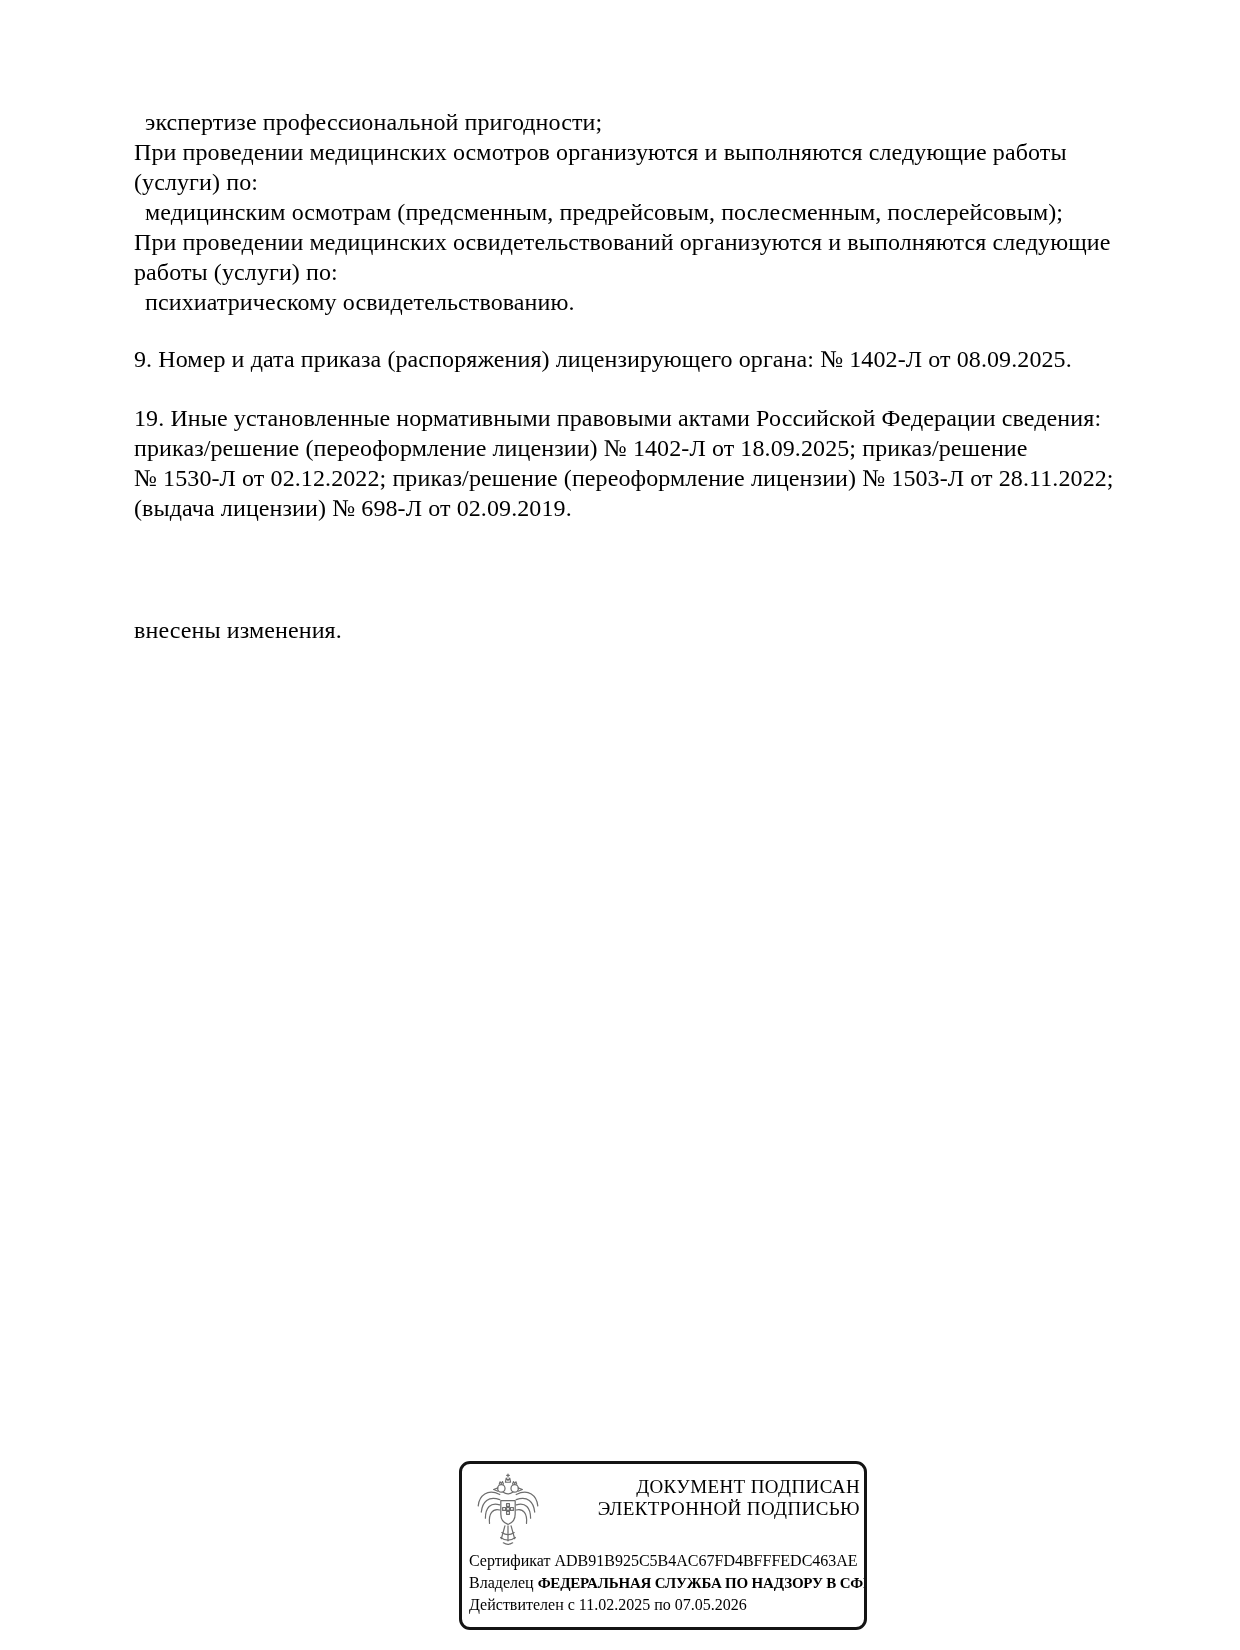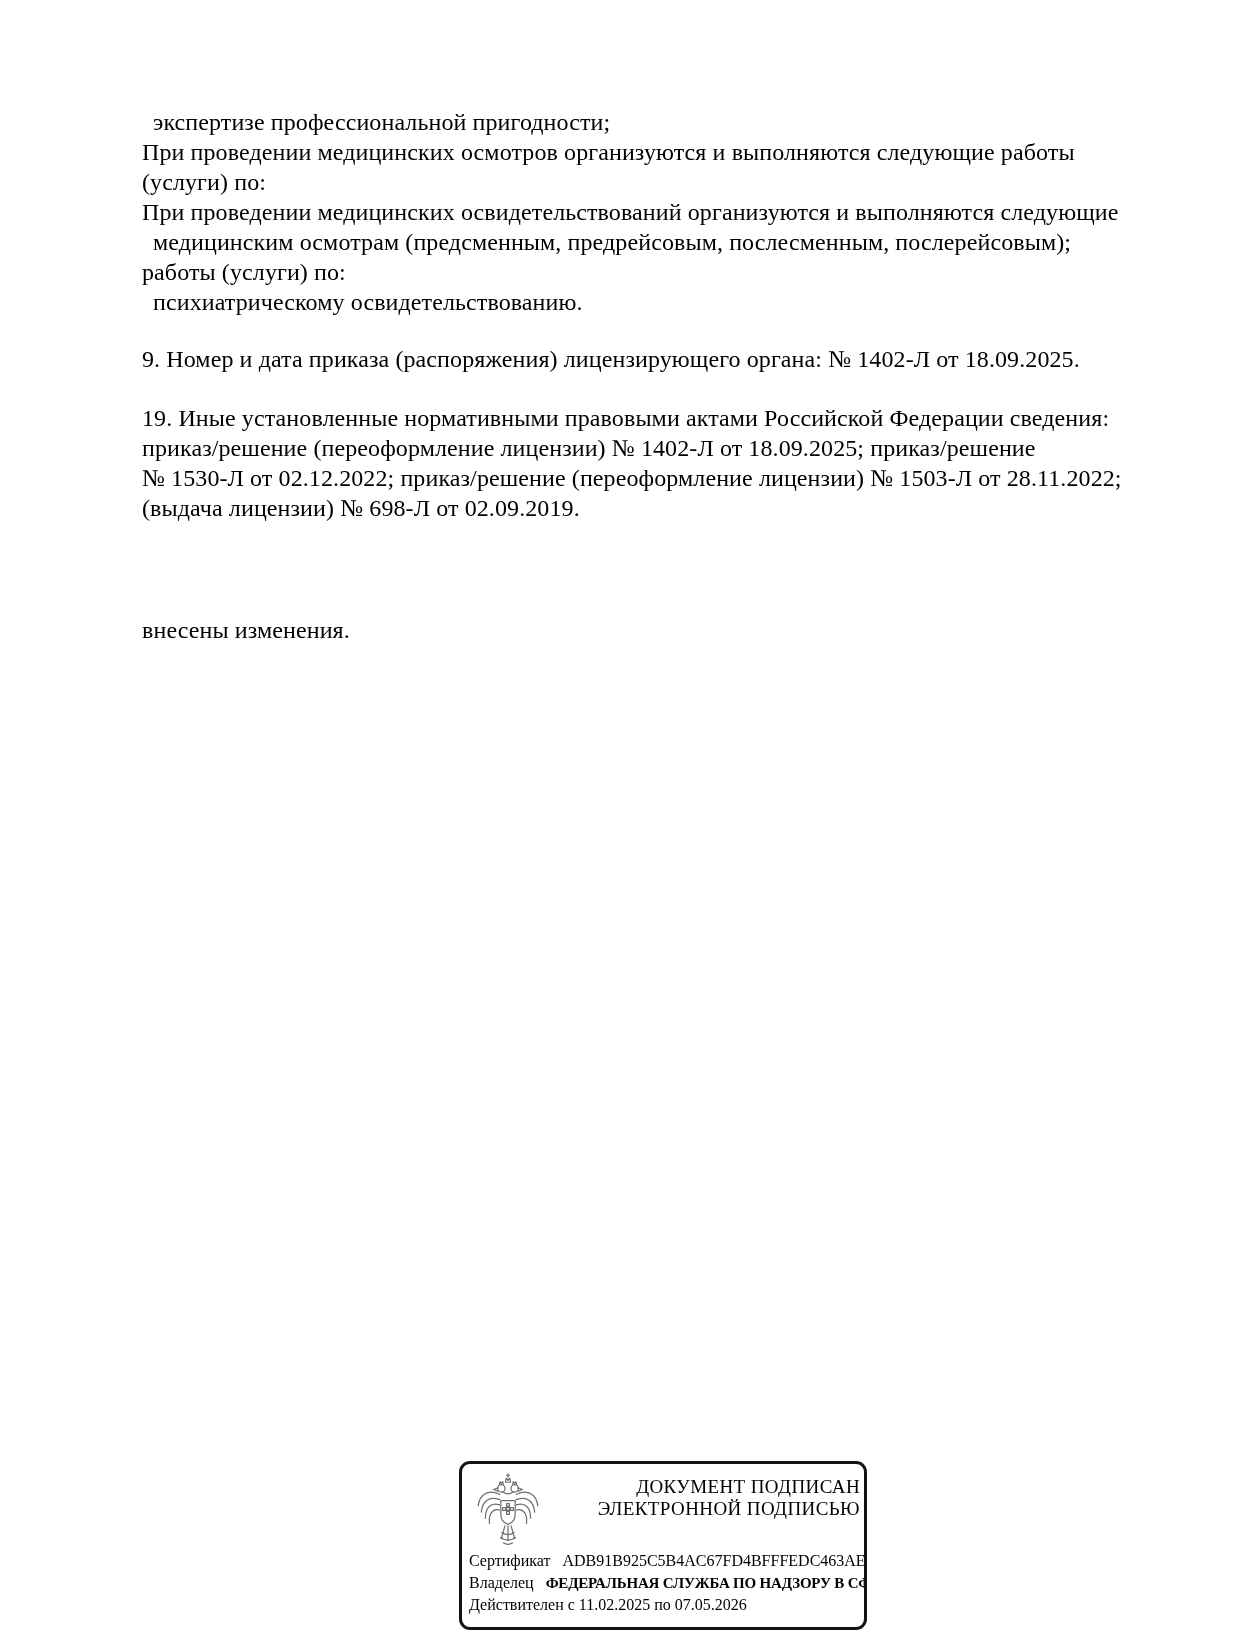--- a/index.html
+++ b/index.html
@@ -12,21 +12,21 @@
     overflow: hidden;
   }
   .textblock {
     position: absolute;
     left: 134px;
     font-size: 24px;
     line-height: 30px;
     white-space: nowrap;
     letter-spacing: 0.1px;
   }
-  .textblock .line { white-space: nowrap; margin-left: 8px; }
+  .textblock .line { white-space: nowrap; }
   .indent { padding-left: 11px; }
   #services-block { top: 107px; }
   #item9-block    { top: 344px; }
   #item10-block   { top: 403px; }
   #note-block     { top: 615px; }
 
   
   .stamp {
     position: absolute;
     left: 459px; top: 1461px;
@@ -50,42 +50,42 @@
     letter-spacing: 0.4px;
   }
   .stamp-info {
     position: absolute;
     left: 7px; top: 86px; right: 0;
     font-size: 16px;
     line-height: 22px;
     white-space: nowrap;
   }
   .stamp-info .row { white-space: nowrap; }
-  .stamp-label { margin-right: 12px; }
+  .stamp-label { margin-right: 4px; }
   .owner-value {
     font-weight: bold;
     font-size: 15px;
     letter-spacing: -0.2px;
   }
 </style>
 </head>
 <body>
 
 <div class="textblock" id="services-block">
   <div class="line indent">экспертизе профессиональной пригодности;</div>
   <div class="line">При проведении медицинских осмотров организуются и выполняются следующие работы</div>
   <div class="line">(услуги) по:</div>
+  <div class="line indent">медицинским осмотрам (предсменным, предрейсовым, послесменным, послерейсовым);</div>
   <div class="line">При проведении медицинских освидетельствований организуются и выполняются следующие</div>
-  <div class="line indent">медицинским осмотрам (предсменным, предрейсовым, послесменным, послерейсовым);</div>
   <div class="line">работы (услуги) по:</div>
   <div class="line indent">психиатрическому освидетельствованию.</div>
 </div>
 
 <div class="textblock" id="item9-block">
-  <div class="line">9. Номер и дата приказа (распоряжения) лицензирующего органа: № 1402-Л от 18.09.2025.</div>
+  <div class="line">9. Номер и дата приказа (распоряжения) лицензирующего органа: № 1402-Л от 08.09.2025.</div>
 </div>
 
 <div class="textblock" id="item10-block">
   <div class="line">19. Иные установленные нормативными правовыми актами Российской Федерации сведения:</div>
   <div class="line">приказ/решение (переоформление лицензии) № 1402-Л от 18.09.2025; приказ/решение</div>
   <div class="line">№ 1530-Л от 02.12.2022; приказ/решение (переоформление лицензии) № 1503-Л от 28.11.2022;</div>
   <div class="line">(выдача лицензии) № 698-Л от 02.09.2019.</div>
 </div>
 
 <div class="textblock" id="note-block">

